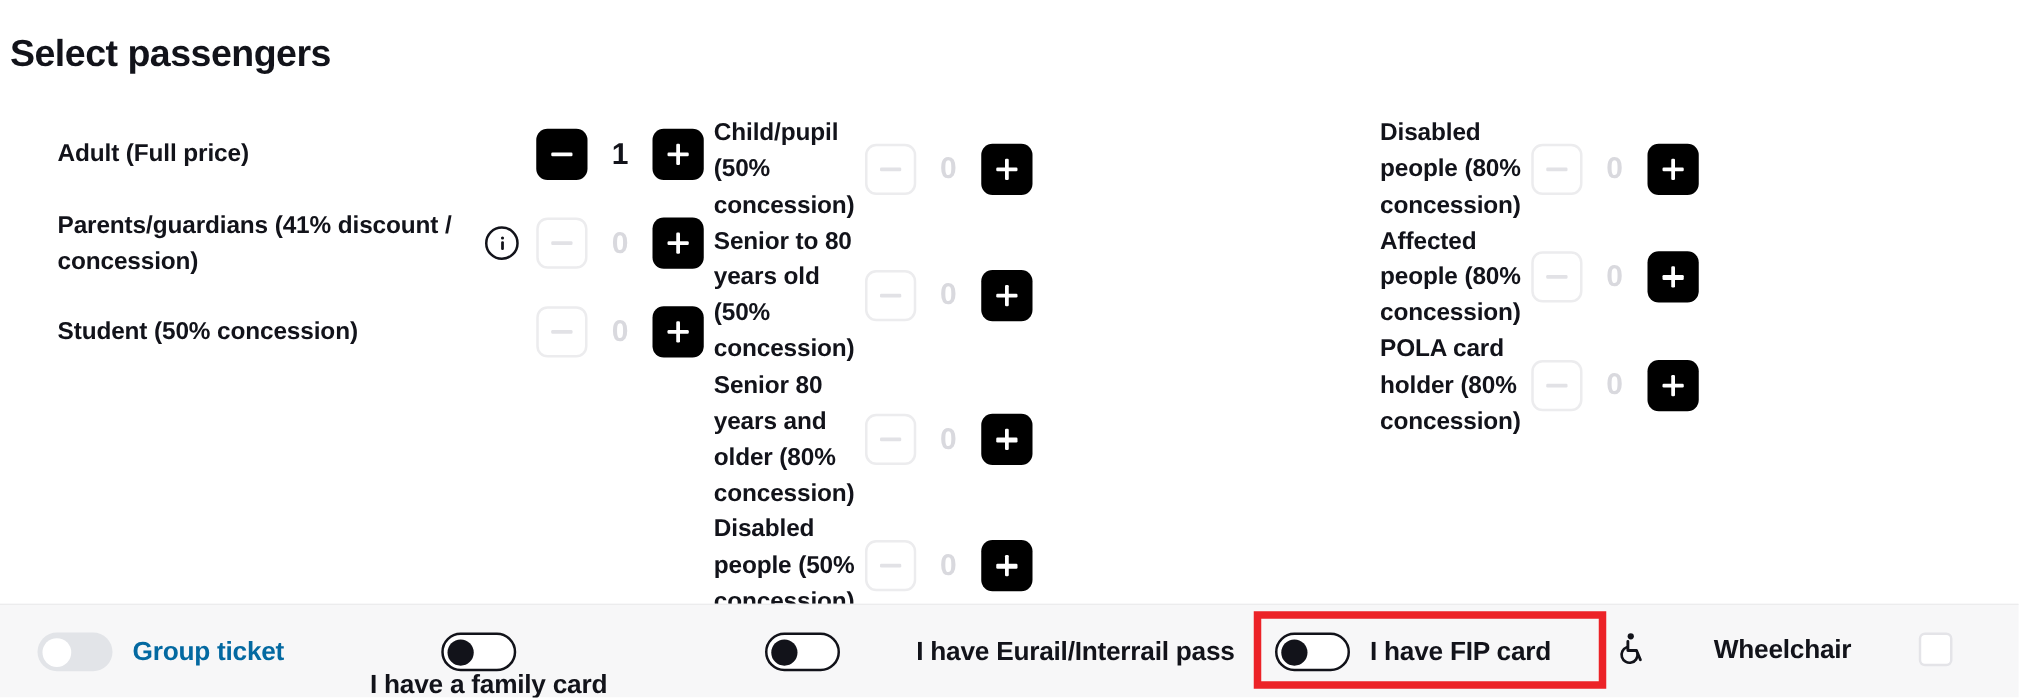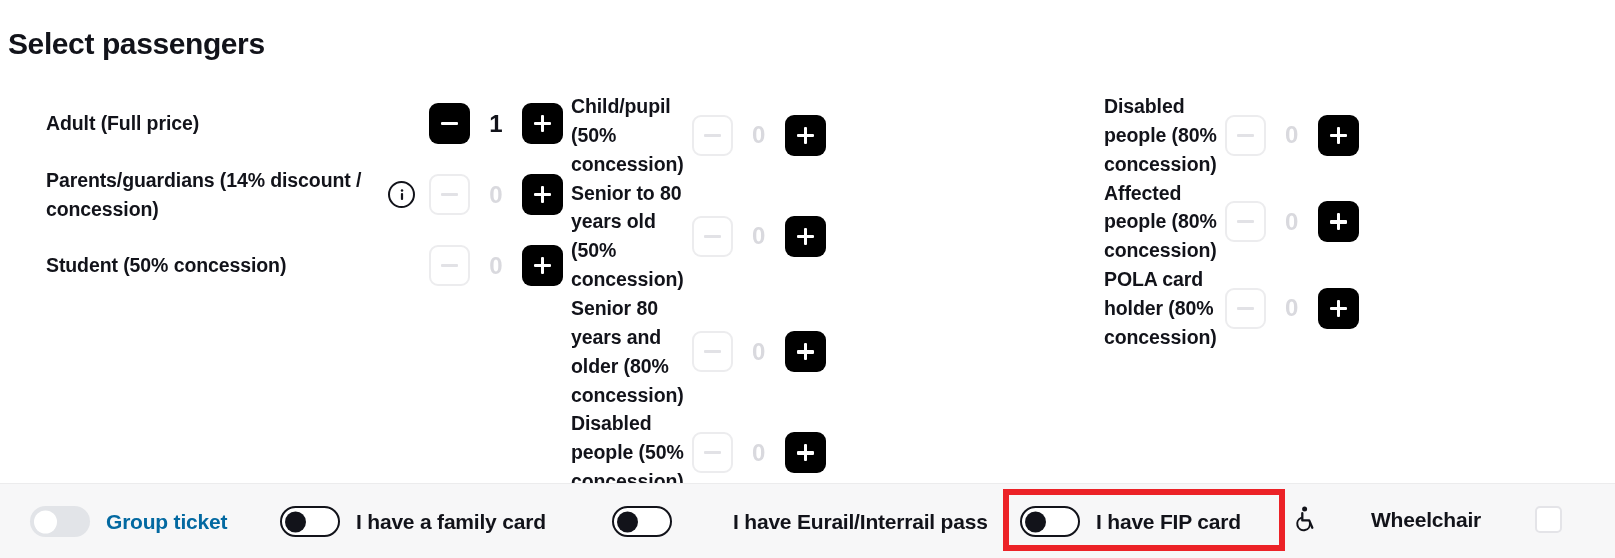--- a/index.html
+++ b/index.html
@@ -228,21 +228,21 @@
     border-radius: 5px;
     background: #ffffff;
     box-sizing: border-box;
     margin-left: 18px;
     flex: 0 0 auto;
     cursor: pointer;
   }
 
   
   .opt-group   { position: absolute; left: 30px;   top: 22px; }
-  .opt-family  { position: absolute; left: 280px;  top: 22px; }
+  .opt-family  { position: absolute; left: 280px;  top: 22px; flex-direction: column; }
   .opt-eurail  { position: absolute; left: 612px;  top: 22px; gap: 45px; }
   .opt-fip     { position: absolute; left: 1020px; top: 22px; }
   .opt-wheel   { position: absolute; left: 1293px; top: 20px; gap: 36px; }
 
   
   .highlight-box {
     position: absolute;
     left: 1003px;
     top: 489px;
     width: 282px;
@@ -268,21 +268,21 @@
             <span class="glyph-h"></span>
           </button>
         <div class="step-value">1</div>
         <button class="step-btn">
             <span class="plus-wrap"></span>
           </button>
       </div>
     </div>
 
     <div class="pax-row r-tall">
-      <div class="pax-label">Parents/guardians (14% discount / concession)</div>
+      <div class="pax-label">Parents/guardians (41% discount / concession)</div>
       <div class="pax-controls">
         <span class="info-icon">
           <svg width="16" height="16" viewBox="0 0 16 16" aria-hidden="true">
             <circle cx="8" cy="3.4" r="1.25" fill="#12131a"></circle>
             <rect x="6.9" y="6" width="2.2" height="7" rx="1" fill="#12131a"></rect>
           </svg>
         </span>
         <button class="step-btn disabled">
             <span class="glyph-h"></span>
           </button>

